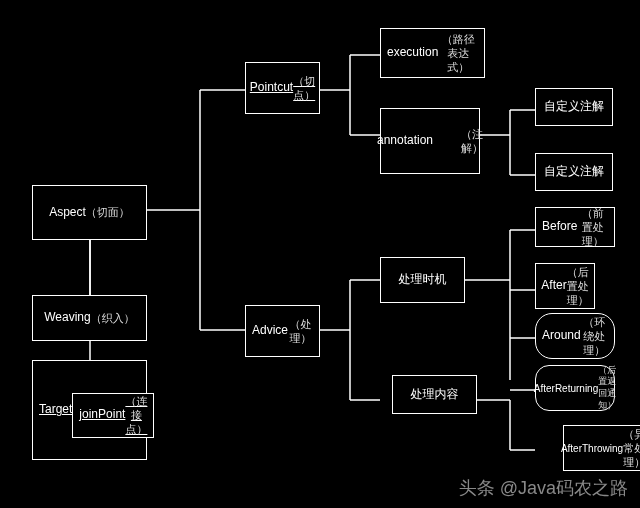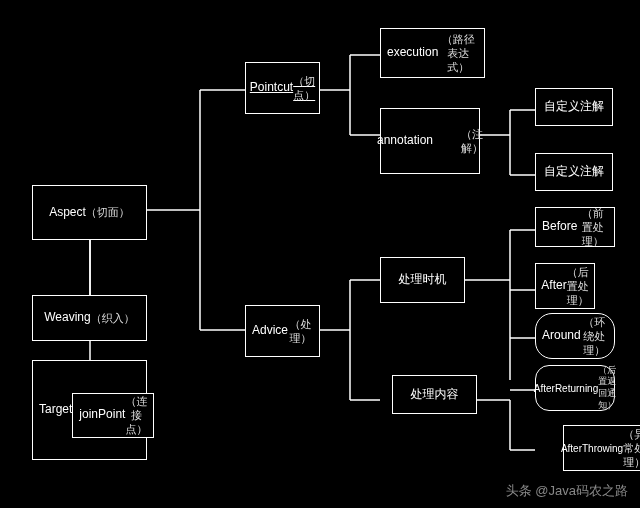--- a/index.html
+++ b/index.html
@@ -51,21 +51,21 @@
       stroke: #fff;
       stroke-width: 1.5;
       fill: none;
     }
 
     .footer {
       position: absolute;
       bottom: 8px;
       right: 12px;
       color: #888;
-      font-size: 13px;
+      font-size: 18px;
     }
   </style>
 </head>
 <body>
 
 <div class="diagram">
 
   <svg class="lines">
 
     <line x1="147" y1="210" x2="200" y2="210"></line>
@@ -115,21 +115,21 @@
   <div class="node" style="left:32px; top:185px; width:115px; height:55px;">
     <span>Aspect</span>
     <span class="cn">（切面）</span>
   </div>
 
   <div class="node" style="left:32px; top:295px; width:115px; height:46px;">
     <span>Weaving</span>
     <span class="cn">（织入）</span>
   </div>
 
-  <div class="node" style="left:32px; top:360px; width:115px; height:100px; justify-content: flex-start; ">
+  <div class="node" style="left:32px; top:360px; width:115px; height:100px; justify-content: flex-start; text-decoration:underline;">
     <span>Target</span>
 
     <div class="node" style="position:relative; margin-top:10px; width:95px; height:45px; border:1.5px solid #fff;">
       <span>joinPoint</span>
       <span class="cn">（连接点）</span>
     </div>
   </div>
 
   <div class="node" style="left:245px; top:62px; width:75px; height:52px;text-decoration:underline;">
     <span>Pointcut</span>

